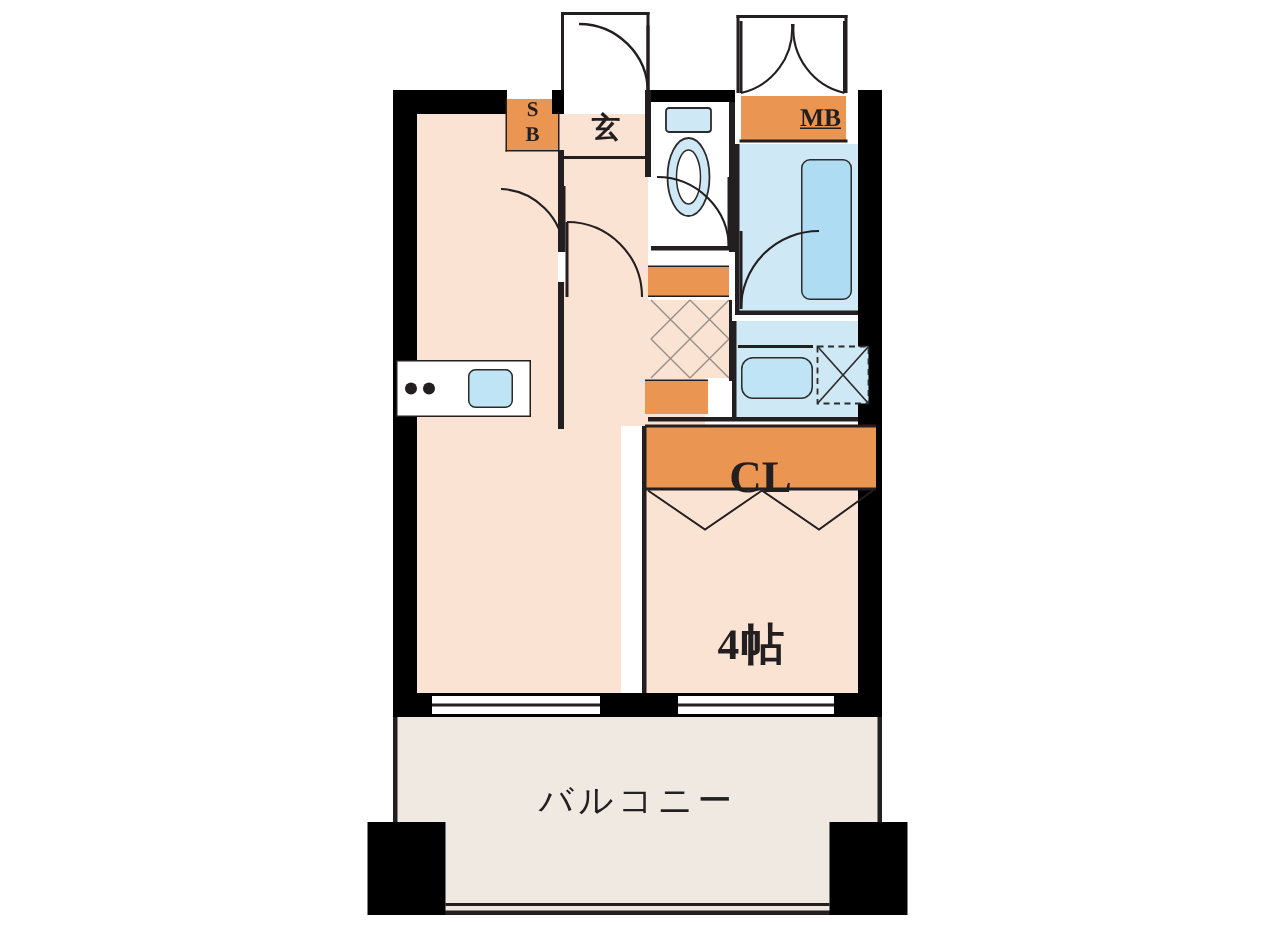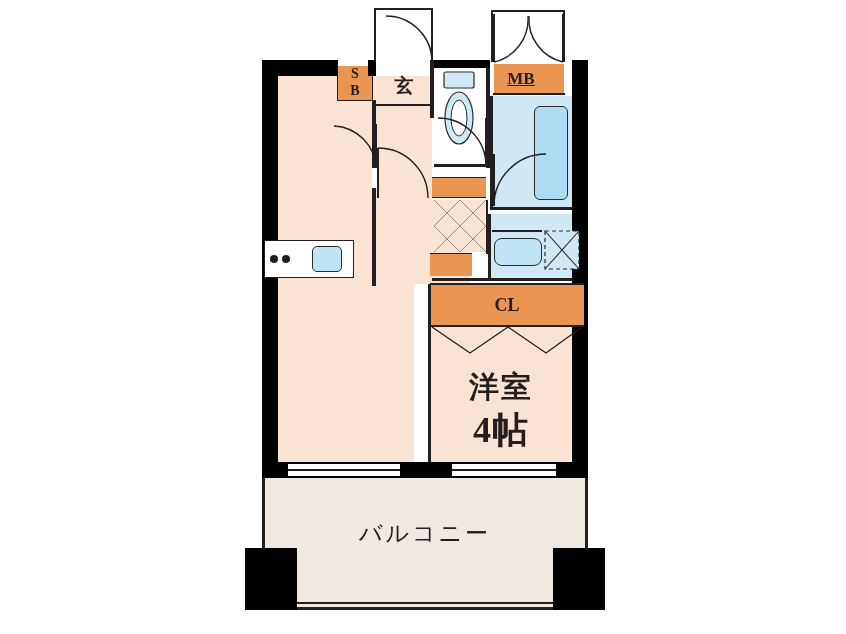--- a/index.html
+++ b/index.html
@@ -100,21 +100,21 @@
     <path d="M52 50 A48 48 0 0 0 4 2" fill="none" stroke="#231f20" stroke-width="1.4"></path>
     <line x1="52" y1="50" x2="52" y2="2" stroke="#231f20" stroke-width="2"></line>
   </svg>
 
   <div class="abs orange" style="left:432px;top:178px;width:54px;height:20px;"></div>
   <div class="abs line" style="left:432px;top:177px;width:54px;height:1px;"></div>
   <div class="abs line" style="left:432px;top:197px;width:54px;height:1px;"></div>
 
   <div class="abs orange" style="left:494px;top:64px;width:70px;height:30px;"></div>
   <div class="abs line" style="left:493px;top:93px;width:72px;height:2px;"></div>
-  <div class="lbl b" style="left:496px;top:66px;width:50px;font-size:17px;line-height:26px;text-decoration:underline;">MB</div>
+  <div class="lbl b" style="left:522px;top:66px;width:50px;font-size:17px;line-height:26px;text-decoration:underline;">MB</div>
 
   <div class="abs white" style="left:492px;top:10px;width:72px;height:52px;"></div>
   <div class="abs line" style="left:491px;top:10px;width:2px;height:52px;"></div>
   <div class="abs line" style="left:563px;top:10px;width:2px;height:52px;"></div>
   <div class="abs line" style="left:491px;top:10px;width:74px;height:2px;"></div>
   <svg style="left:492px;top:10px;" width="38" height="54" viewBox="0 0 38 54">
     <path d="M2 52 A44 44 0 0 0 36 6" fill="none" stroke="#231f20" stroke-width="1.4"></path>
     <line x1="2" y1="52" x2="2" y2="4" stroke="#231f20" stroke-width="2"></line>
   </svg>
   <svg style="left:527px;top:10px;" width="38" height="54" viewBox="0 0 38 54">
@@ -165,33 +165,32 @@
   <svg style="left:268px;top:250px;" width="26" height="18" viewBox="0 0 26 18">
     <circle cx="6" cy="9" r="4" fill="#231f20"></circle>
     <circle cx="18" cy="9" r="4" fill="#231f20"></circle>
   </svg>
 
   <div class="abs" style="left:312px;top:246px;width:28px;height:24px;background:#bfe4f5;border:1.3px solid #2b2b2b;border-radius:5px;"></div>
 
   <div class="abs orange" style="left:430px;top:284px;width:154px;height:42px;"></div>
   <div class="abs line" style="left:430px;top:283px;width:154px;height:2px;"></div>
   <div class="abs line" style="left:430px;top:325px;width:154px;height:2px;"></div>
-  <div class="lbl b" style="left:430px;top:290px;width:154px;font-size:18px;line-height:30px;">CL</div>
+  <div class="lbl b" style="left:430px;top:304px;width:154px;font-size:30px;line-height:30px;">CL</div>
 
   <svg style="left:430px;top:327px;" width="154" height="28" viewBox="0 0 154 28">
     <polyline points="2,0 40,26 78,0" fill="none" stroke="#231f20" stroke-width="1.3"></polyline>
     <polyline points="78,0 116,26 152,0" fill="none" stroke="#231f20" stroke-width="1.3"></polyline>
   </svg>
 
   <div class="abs line" style="left:428px;top:284px;width:3px;height:178px;"></div>
 
   <div class="abs white" style="left:288px;top:464px;width:112px;height:12px;"></div>
   <div class="abs line" style="left:288px;top:469px;width:112px;height:2px;"></div>
   <div class="abs white" style="left:452px;top:464px;width:104px;height:12px;"></div>
   <div class="abs line" style="left:452px;top:469px;width:104px;height:2px;"></div>
 
 
-  <div class="lbl b" style="left:430px;top:368px;width:142px;font-size:30px;letter-spacing:2px;line-height:38px;">洋室</div>
-  <div class="lbl b" style="left:430px;top:412px;width:142px;font-size:36px;letter-spacing:1px;line-height:36px;">4帖</div>
+  <div class="lbl b" style="left:430px;top:412px;width:142px;font-size:29px;letter-spacing:1px;line-height:36px;">4帖</div>
 
   <div class="lbl" style="left:262px;top:519px;width:326px;font-size:23px;letter-spacing:3px;line-height:30px;">バルコニー</div>
 
 </div>
 
 </body></html>

